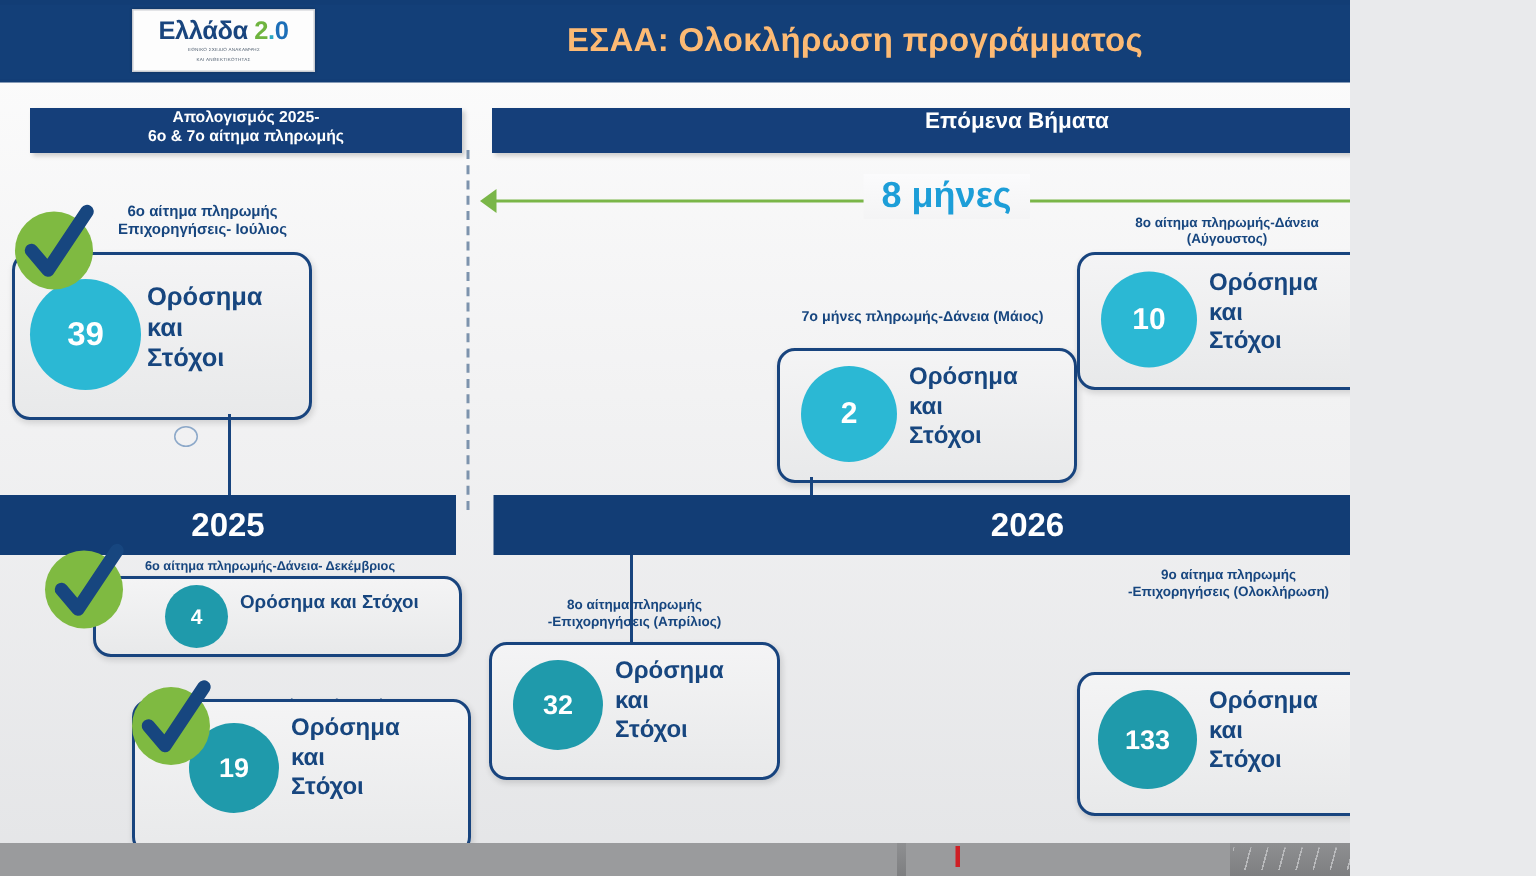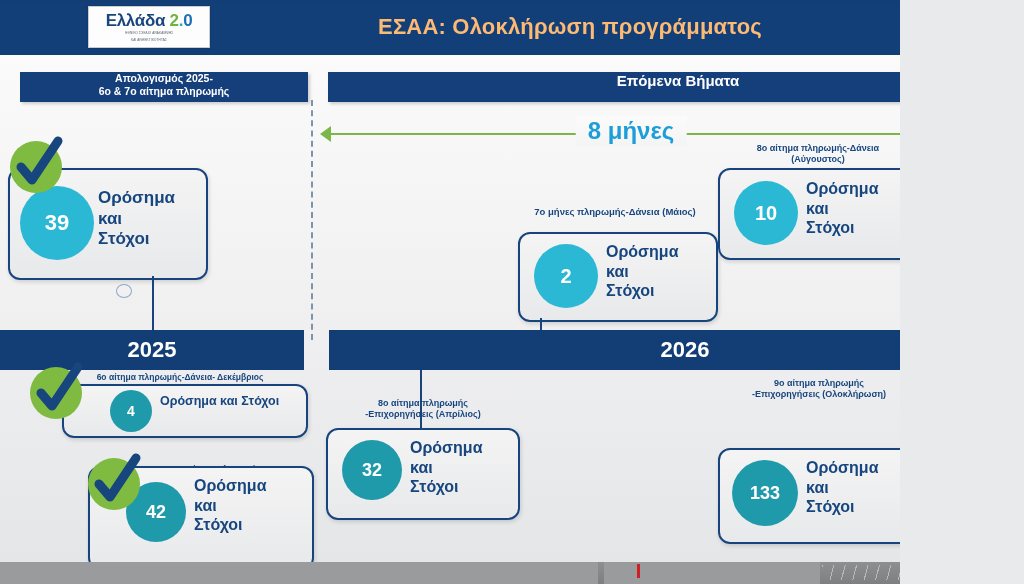--- a/index.html
+++ b/index.html
@@ -200,20 +200,22 @@
   <div class="span-arrow">
     <div class="line"></div>
     <div class="head l"></div>
     <div class="head r"></div>
     <div class="lbl">8 μήνες</div>
   </div>
 
   <div class="year-band y2025">2025</div>
   <div class="year-band y2026">2026</div>
 
+  <div class="cap" id="cap39">6ο αίτημα πληρωμής
+Επιχορηγήσεις- Ιούλιος</div>
   <div class="card" id="card39">
     <div class="bubble">39</div>
     <div class="ctext">
       <div>Ορόσημα</div>
       <div>και</div>
       <div>Στόχοι</div>
     </div>
   </div>
   <div class="check" id="check39">
     <svg width="60" height="64" viewBox="0 0 60 64">
@@ -260,21 +262,21 @@
   </div>
   <div class="check" id="check4">
     <svg width="60" height="64" viewBox="0 0 60 64">
         <path d="M13 34 L24 47 L50 8" stroke="#17467f" stroke-width="9" fill="none" stroke-linecap="round" stroke-linejoin="round"></path>
       </svg>
   </div>
 
   <div class="cap" id="cap23">7ο αίτημα πληρωμής
 -Επιχορηγήσεις- Δεκέμβριος</div>
   <div class="card" id="card23">
-    <div class="bubble">42</div>
+    <div class="bubble">19</div>
     <div class="ctext">
       <div>Ορόσημα</div>
       <div>και</div>
       <div>Στόχοι</div>
     </div>
   </div>
   <div class="check" id="check23">
     <svg width="60" height="64" viewBox="0 0 60 64">
         <path d="M13 34 L24 47 L50 8" stroke="#17467f" stroke-width="9" fill="none" stroke-linecap="round" stroke-linejoin="round"></path>
       </svg>

